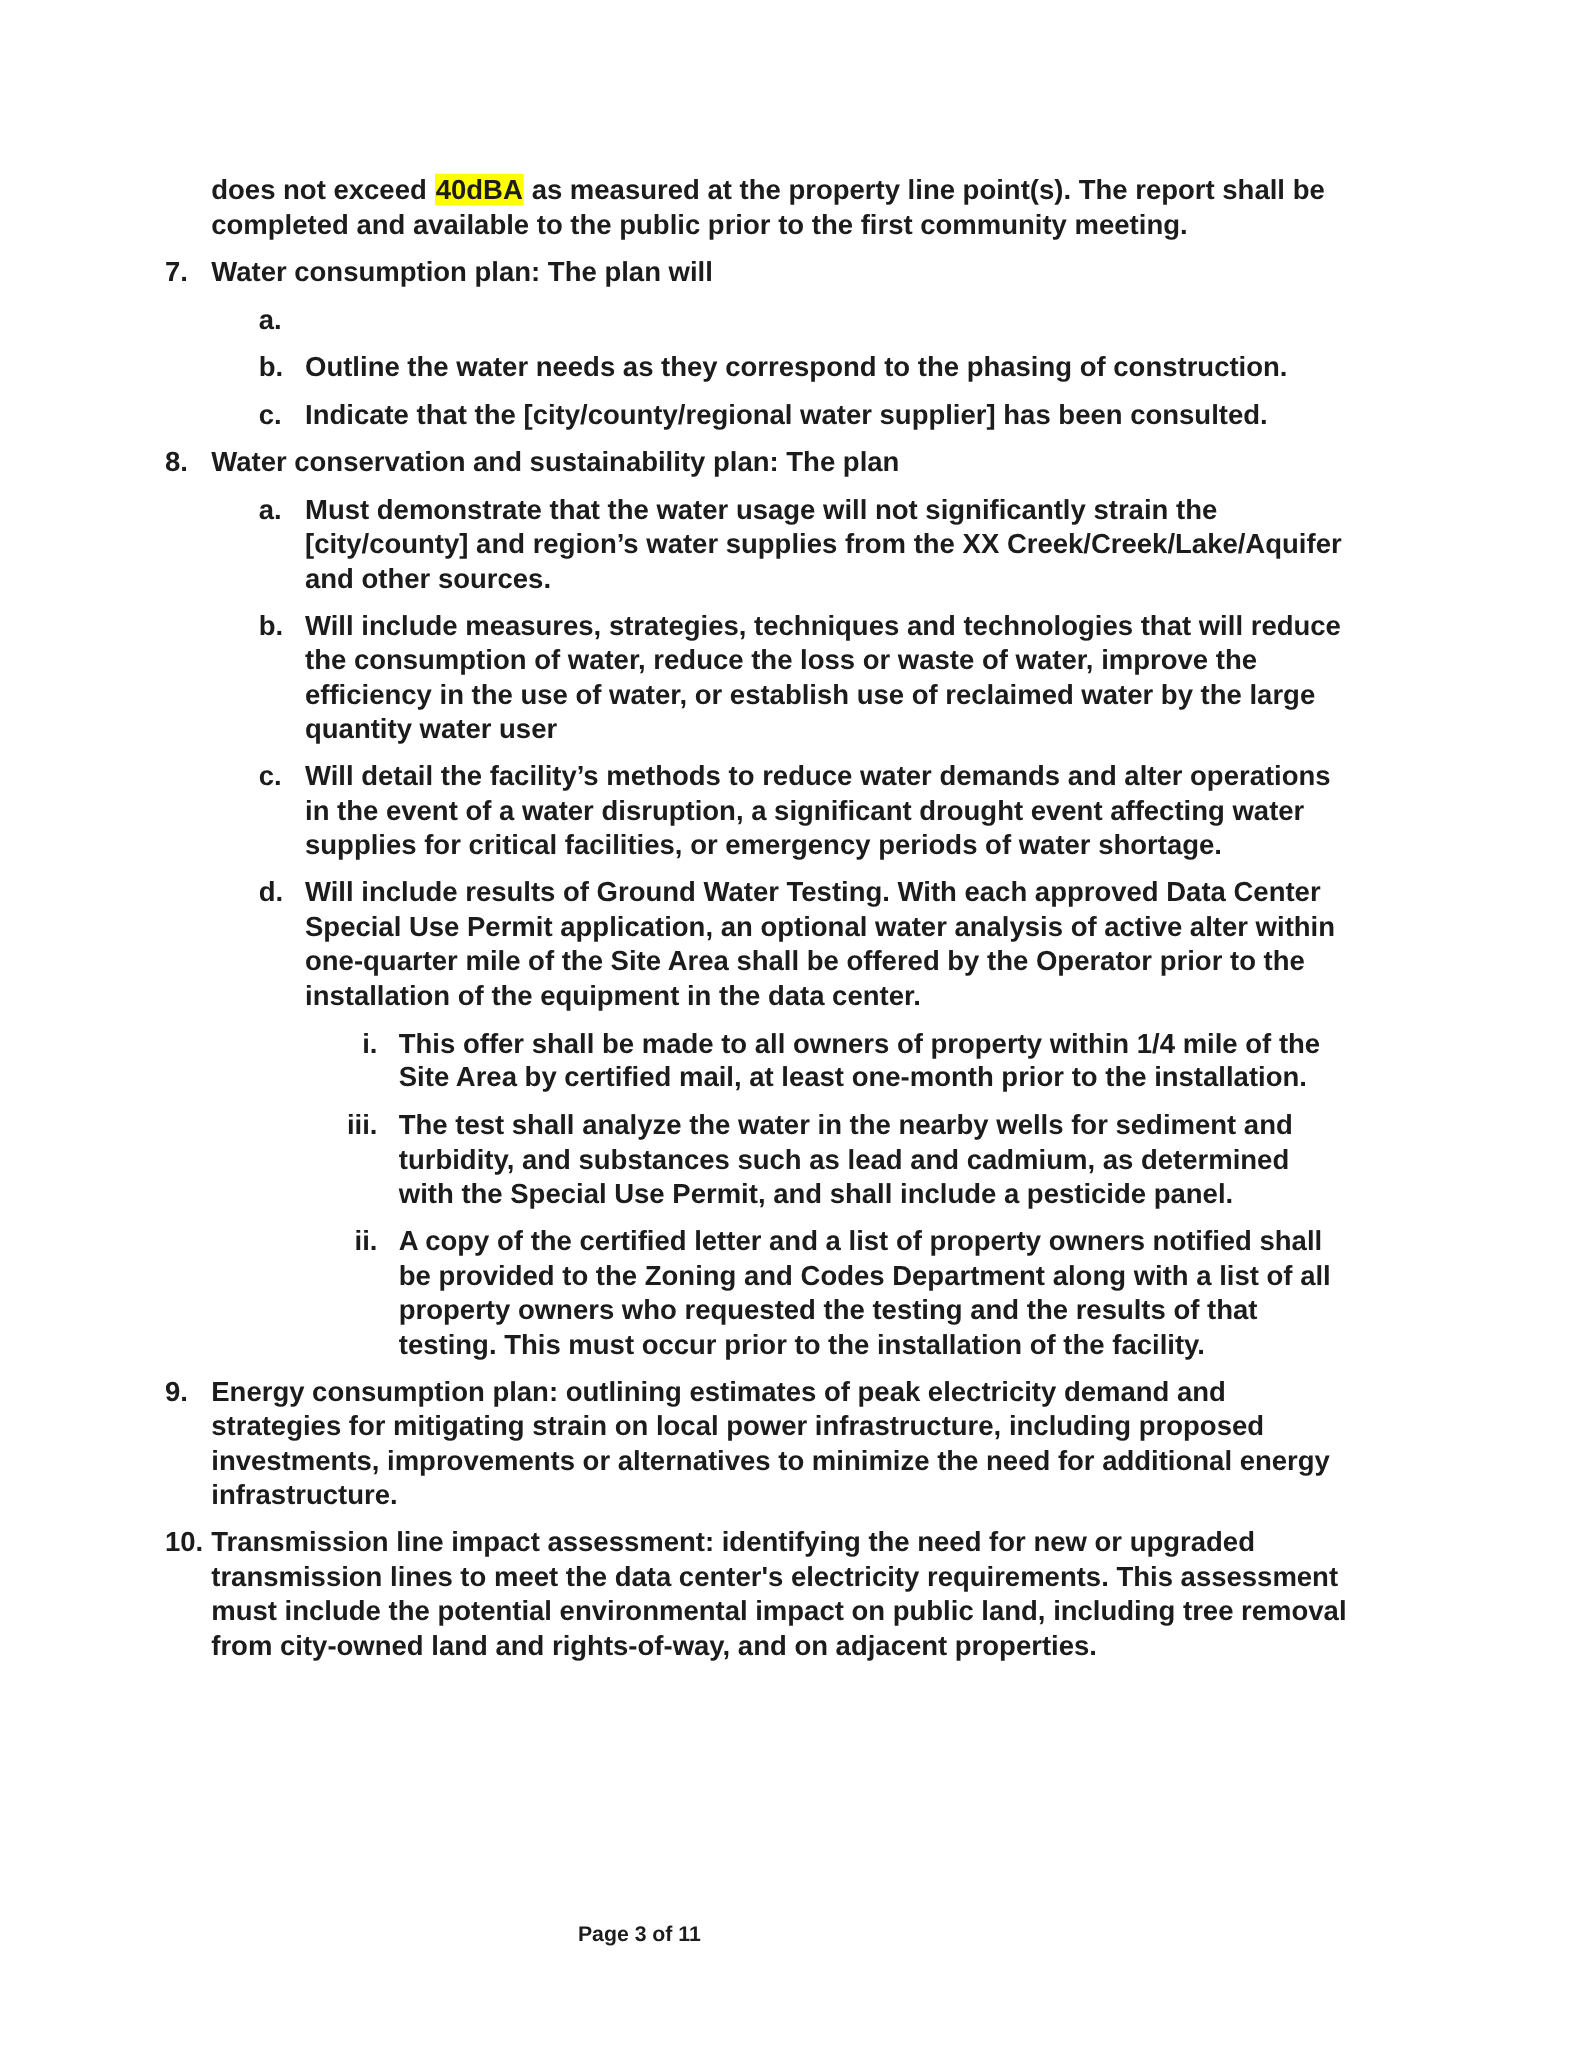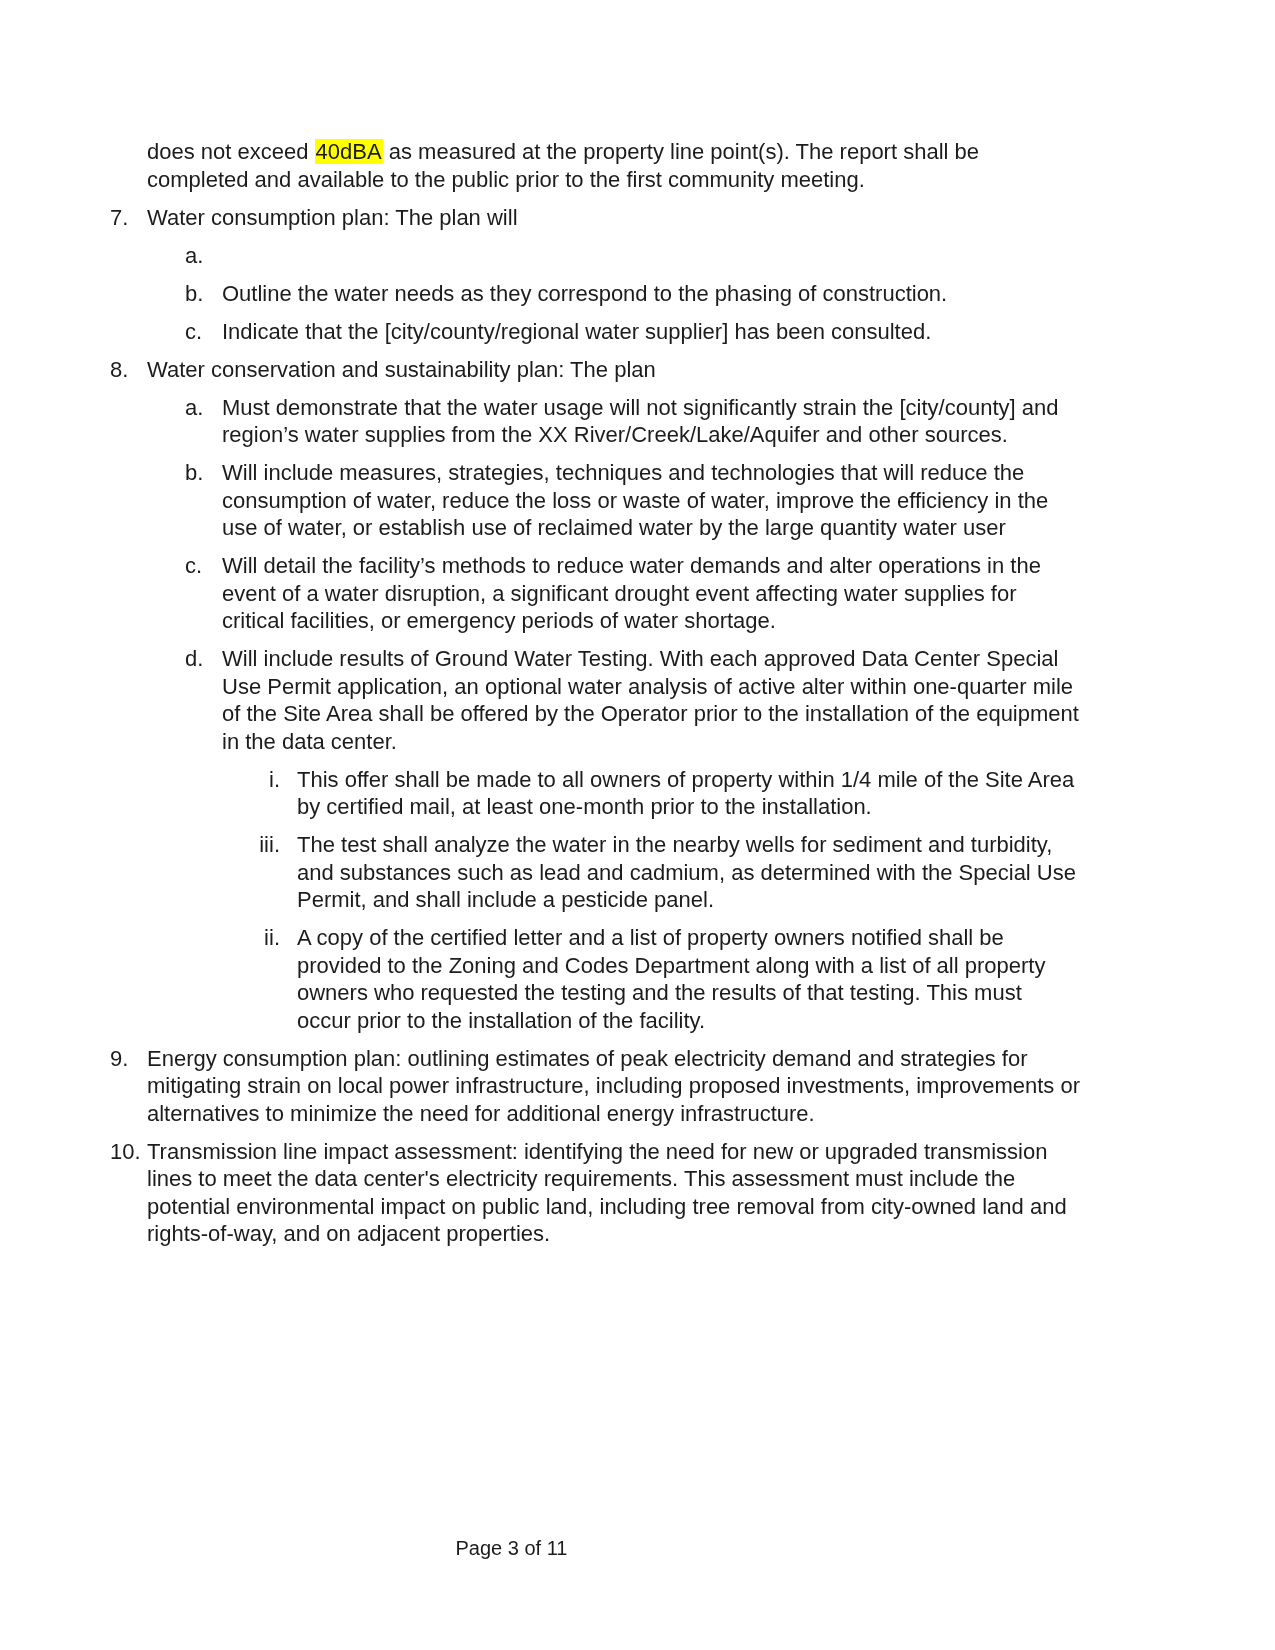--- a/index.html
+++ b/index.html
@@ -6,26 +6,27 @@
     margin: 0;
     padding: 0;
     background: #ffffff;
   }
   .page {
     position: relative;
     width: 1275px;
     height: 1650px;
     background: #ffffff;
     box-sizing: border-box;
-    padding: 138px 195px 0 72px;
+    padding: 138px 195px 0 94px;
     font-family: "Liberation Sans", sans-serif;
     font-size: 22px;
     line-height: 27.5px;
     color: #1c1c1c;
     overflow: hidden;
+    font-weight: bold;
   }
   .para {
     margin: 0 0 10.5px 0;
   }
   .cont {
     padding-left: 75px;
   }
   .item {
     display: flex;
     margin: 0 0 10.5px 0;
@@ -51,21 +52,21 @@
     background: #ffff00;
     color: inherit;
     padding: 0 1px;
   }
   .footer {
     position: absolute;
     left: 0;
     top: 1536px;
     width: 1023px;
     text-align: center;
-    font-size: 20px;
+    font-size: 17px;
     line-height: 24px;
     color: #1c1c1c;
   }
 </style>
 </head>
 <body>
 
 <div class="page">
 
   <p class="para cont"><span>does not exceed </span><mark class="hl">40dBA</mark><span> as measured at the property line point(s). The report shall be completed and available to the public prior to the first community meeting.</span></p>
@@ -85,21 +86,21 @@
     <span class="marker">c.</span>
     <span class="text">Indicate that the [city/county/regional water supplier] has been consulted.</span>
   </div>
 
   <div class="item l1">
     <span class="marker">8.</span>
     <span class="text">Water conservation and sustainability plan: The plan</span>
   </div>
   <div class="item l2">
     <span class="marker">a.</span>
-    <span class="text">Must demonstrate that the water usage will not significantly strain the [city/county] and region’s water supplies from the XX River/Creek/Lake/Aquifer and other sources.</span>
+    <span class="text">Must demonstrate that the water usage will not significantly strain the [city/county] and region’s water supplies from the XX Creek/Creek/Lake/Aquifer and other sources.</span>
   </div>
   <div class="item l2">
     <span class="marker">b.</span>
     <span class="text">Will include measures, strategies, techniques and technologies that will reduce the consumption of water, reduce the loss or waste of water, improve the efficiency in the use of water, or establish use of reclaimed water by the large quantity water user</span>
   </div>
   <div class="item l2">
     <span class="marker">c.</span>
     <span class="text">Will detail the facility’s methods to reduce water demands and alter operations in the event of a water disruption, a significant drought event affecting water supplies for critical facilities, or emergency periods of water shortage.</span>
   </div>
   <div class="item l2">

